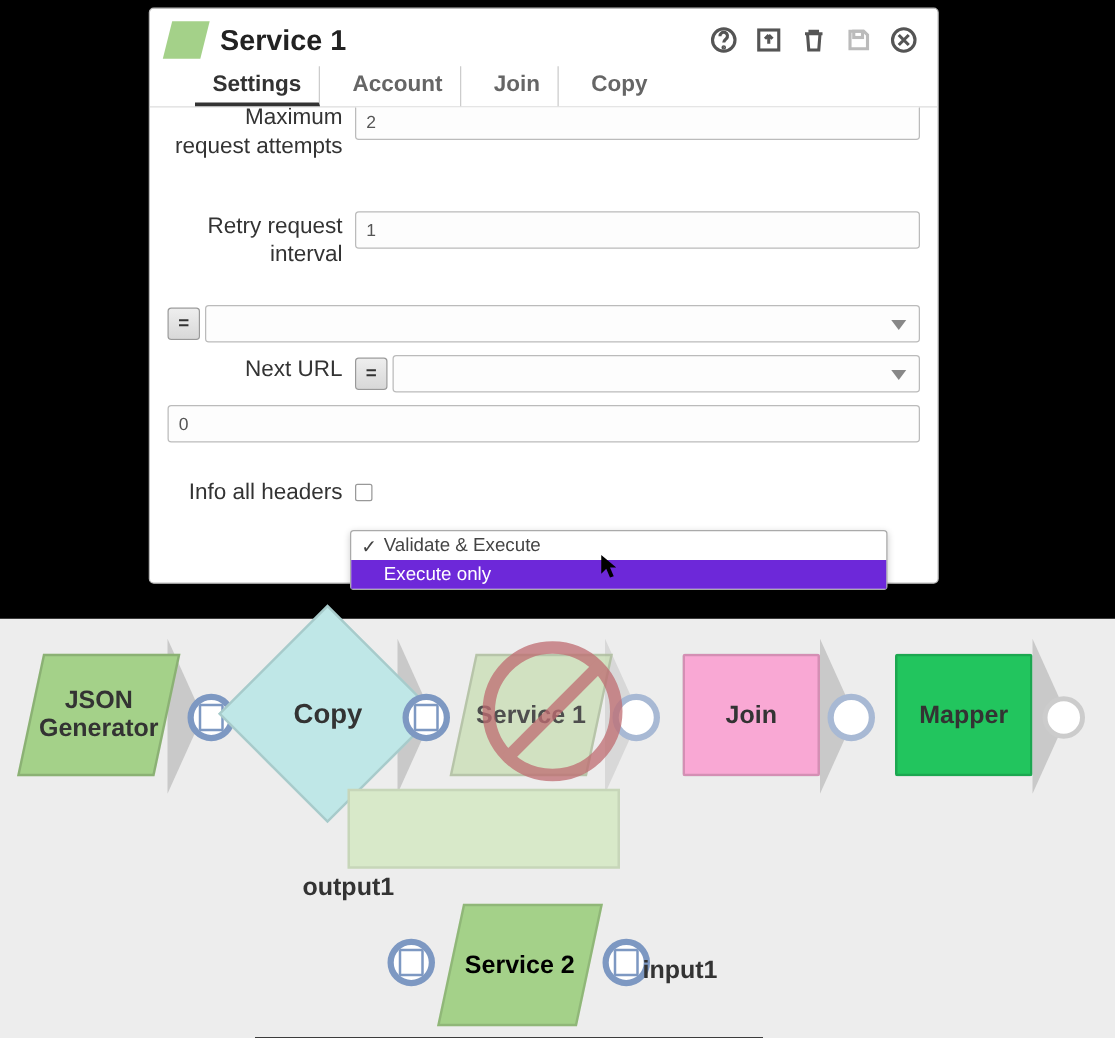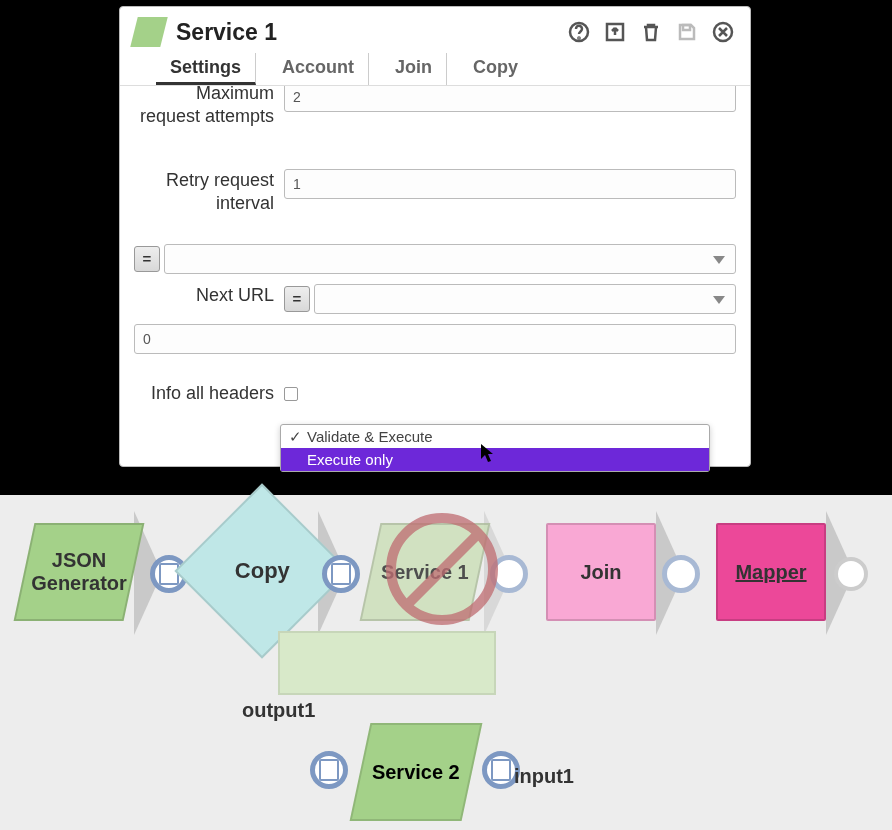--- a/index.html
+++ b/index.html
@@ -280,24 +280,23 @@
   }
   .join-node {
     left: 528px;
     background: #f9a8d4;
     color: #333;
     transform: none;
     border-radius: 2px;
   }
   .mapper-node {
     left: 698px;
-    background: #ec4899;
+    background: #22c55e;
     transform: none;
     border-radius: 2px;
-    text-decoration: underline;
   }
   .out-circle {
     position: absolute;
     top: 46px;
     width: 34px;
     height: 34px;
     border: 4px solid #ccc;
     border-radius: 50%;
     background: #fff;
   }

